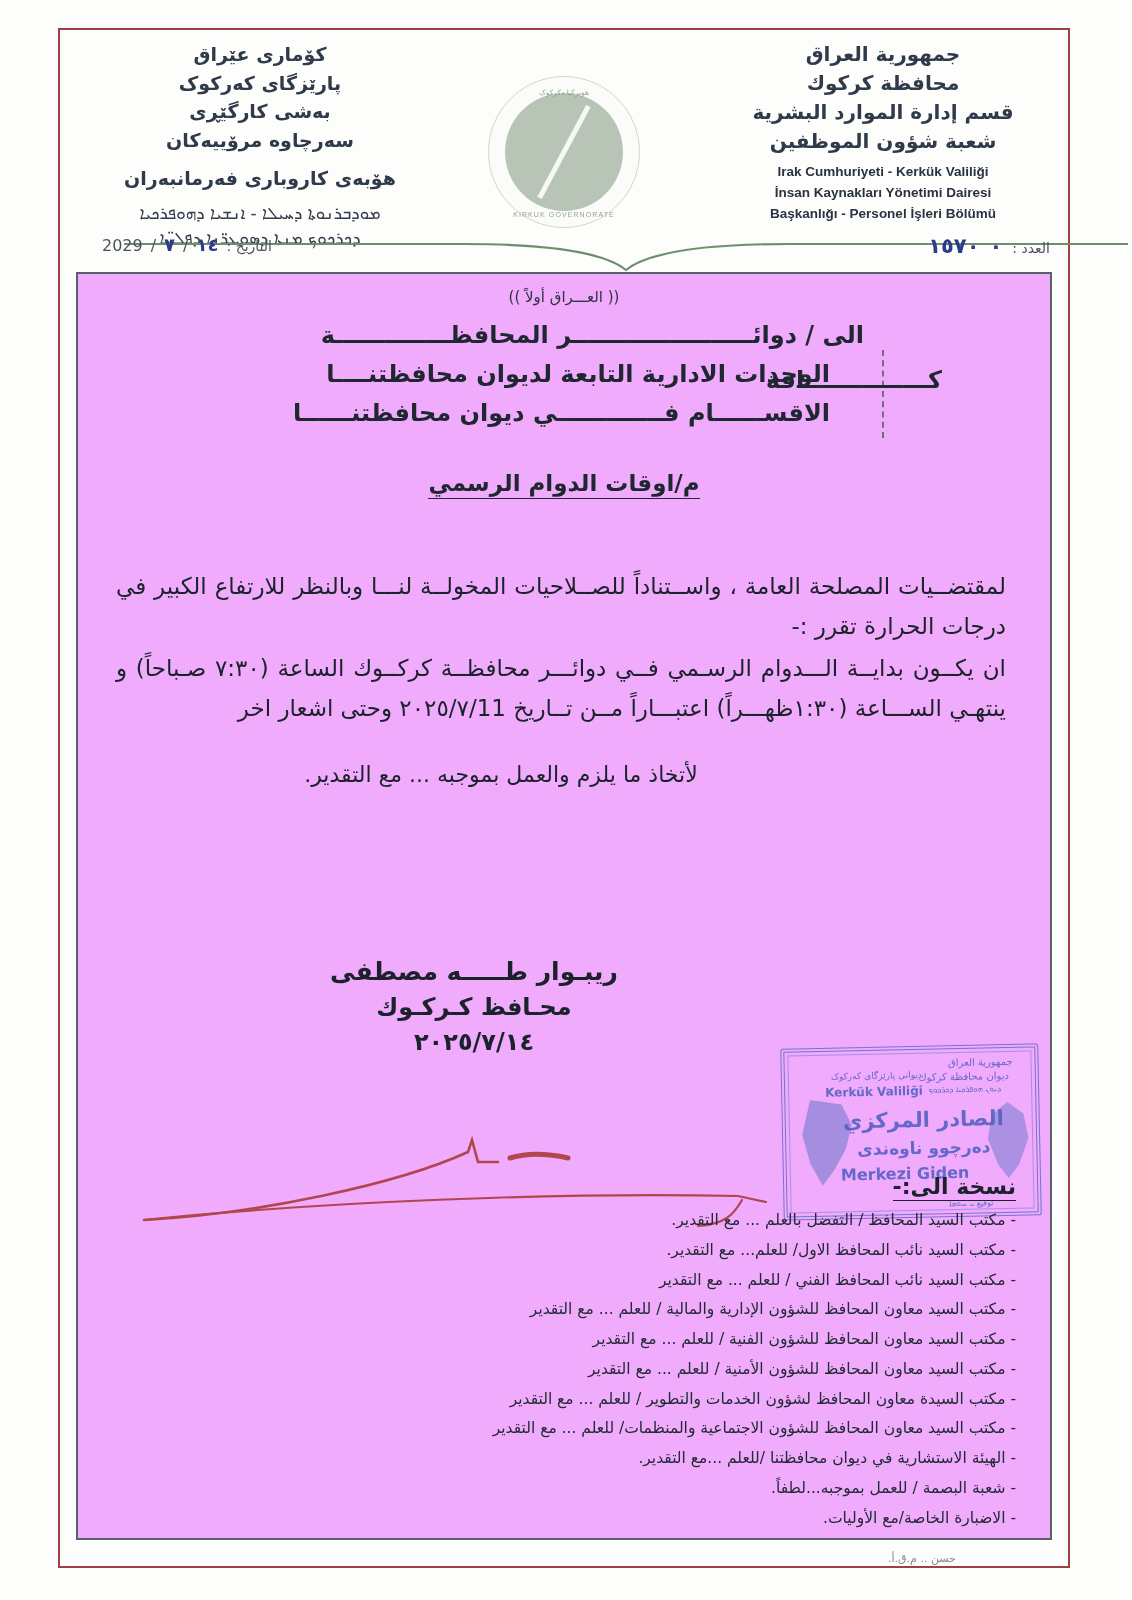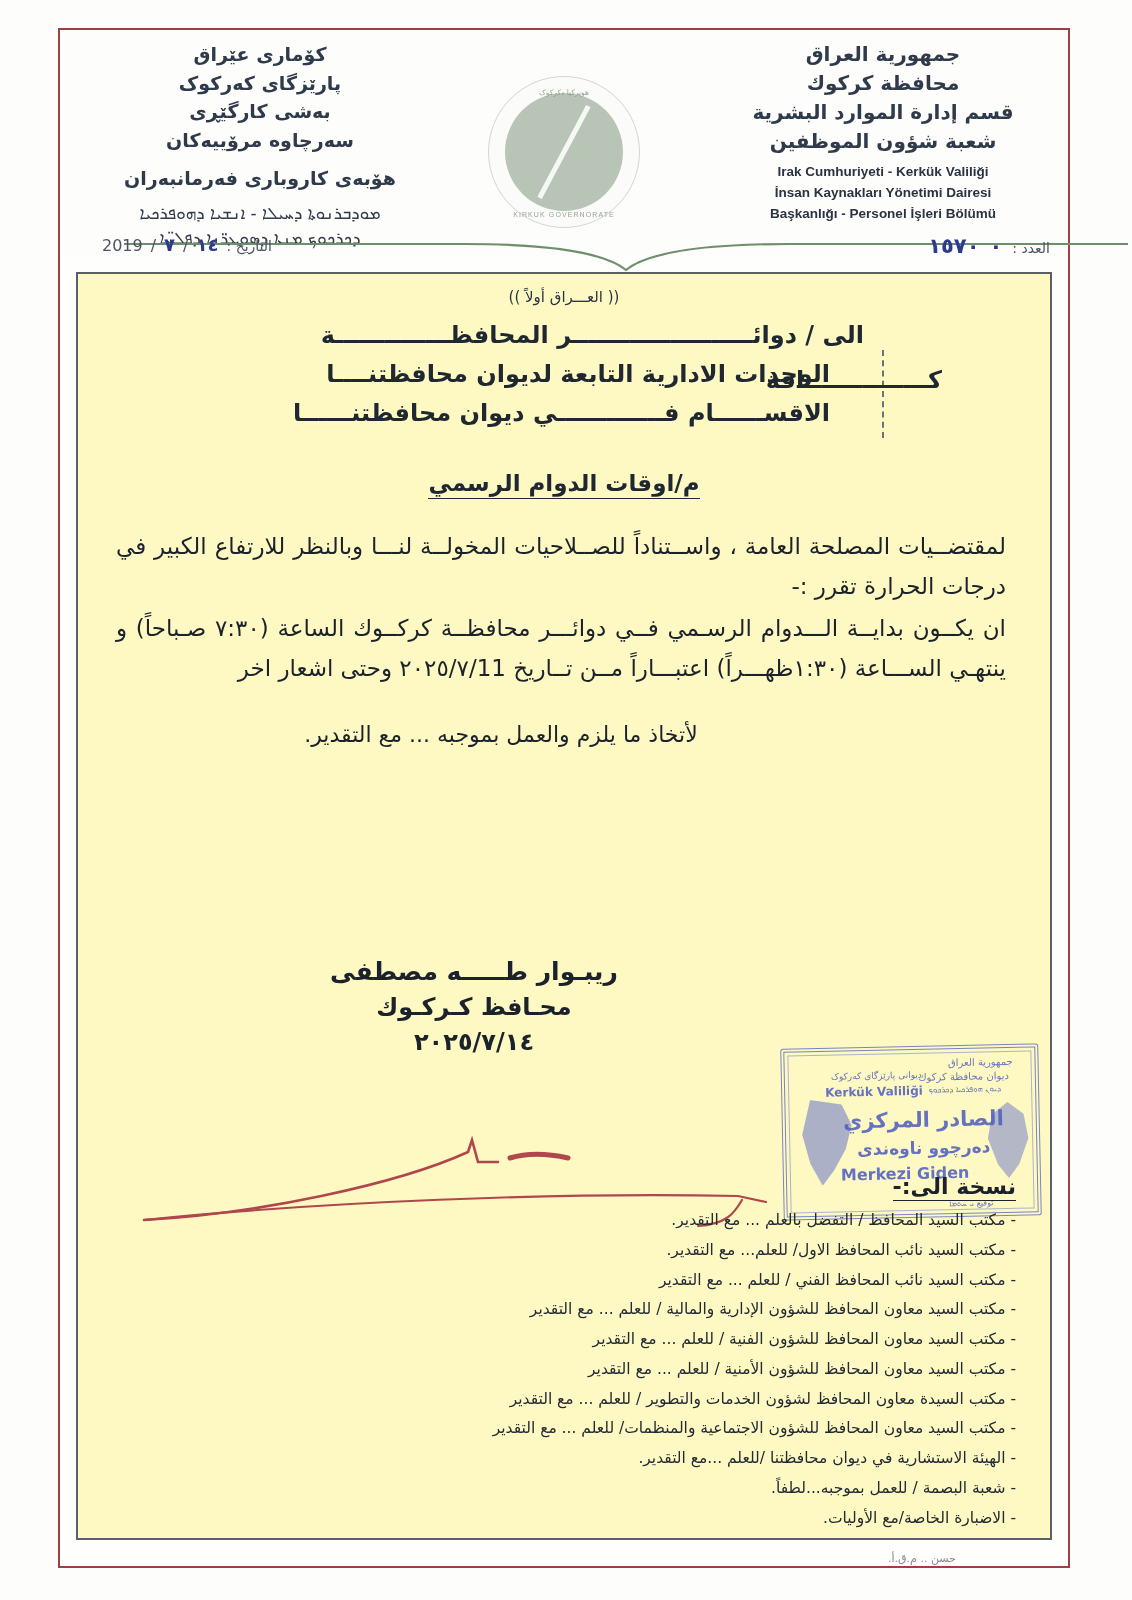--- a/index.html
+++ b/index.html
@@ -179,21 +179,21 @@
   .hand-sm { font-size: 18px; }
   .meta-lbl { font-size: 14px; color: #4a5260; }
   .slash { color: #4a5260; font-size: 16px; }
 
   
   .body-box {
     position: absolute;
     left: 76px; top: 272px;
     width: 976px; height: 1268px;
     border: 2px solid #58606a;
-    background: #fef9c3;
+    background: #f0abfc;
   }
 
   .motto {
     position: absolute;
     left: 0; top: 14px;
     width: 100%;
     text-align: center;
     font-family: "DejaVu Sans", sans-serif;
     font-size: 15px;
     color: #2d3542;
@@ -255,20 +255,21 @@
     width: 890px;
     text-align: right;
     font-family: "DejaVu Sans", sans-serif;
     font-size: 23px;
     color: #1b222b;
     line-height: 1.74;
   }
   .p-just {
     text-align: justify;
     text-align-last: right;
+    margin-top: 40px;
   }
   .p-blk { margin-top: 2px; }
   .p-closing {
     margin-top: 28px;
     text-align: center;
     padding-right: 120px;
     font-size: 22px;
   }
 
   
@@ -444,21 +445,21 @@
       <span class="meta-lbl">العدد :</span>
       <span class="hand">٠</span>
       <span class="hand">١٥٧٠</span>
     </div>
     <div class="meta-date">
       <span class="meta-lbl">التاريخ :</span>
       <span class="hand hand-sm">١٤</span>
       <span class="slash">/</span>
       <span class="hand hand-sm">٧</span>
       <span class="slash">/</span>
-      <span class="meta-lbl" style="font-size:16px">2019</span>
+      <span class="meta-lbl" style="font-size:16px">2029</span>
     </div>
   </div>
 
   <div class="body-box">
 
     <div class="motto">(( العـــراق أولاً ))</div>
 
     <div class="addressee">
       <div class="addr-line">الى / دوائــــــــــــــــــــــر المحافظــــــــــــــة</div>
       <div class="addr-line addr-l2">الوحدات الادارية التابعة لديوان محافظتنــــا</div>

